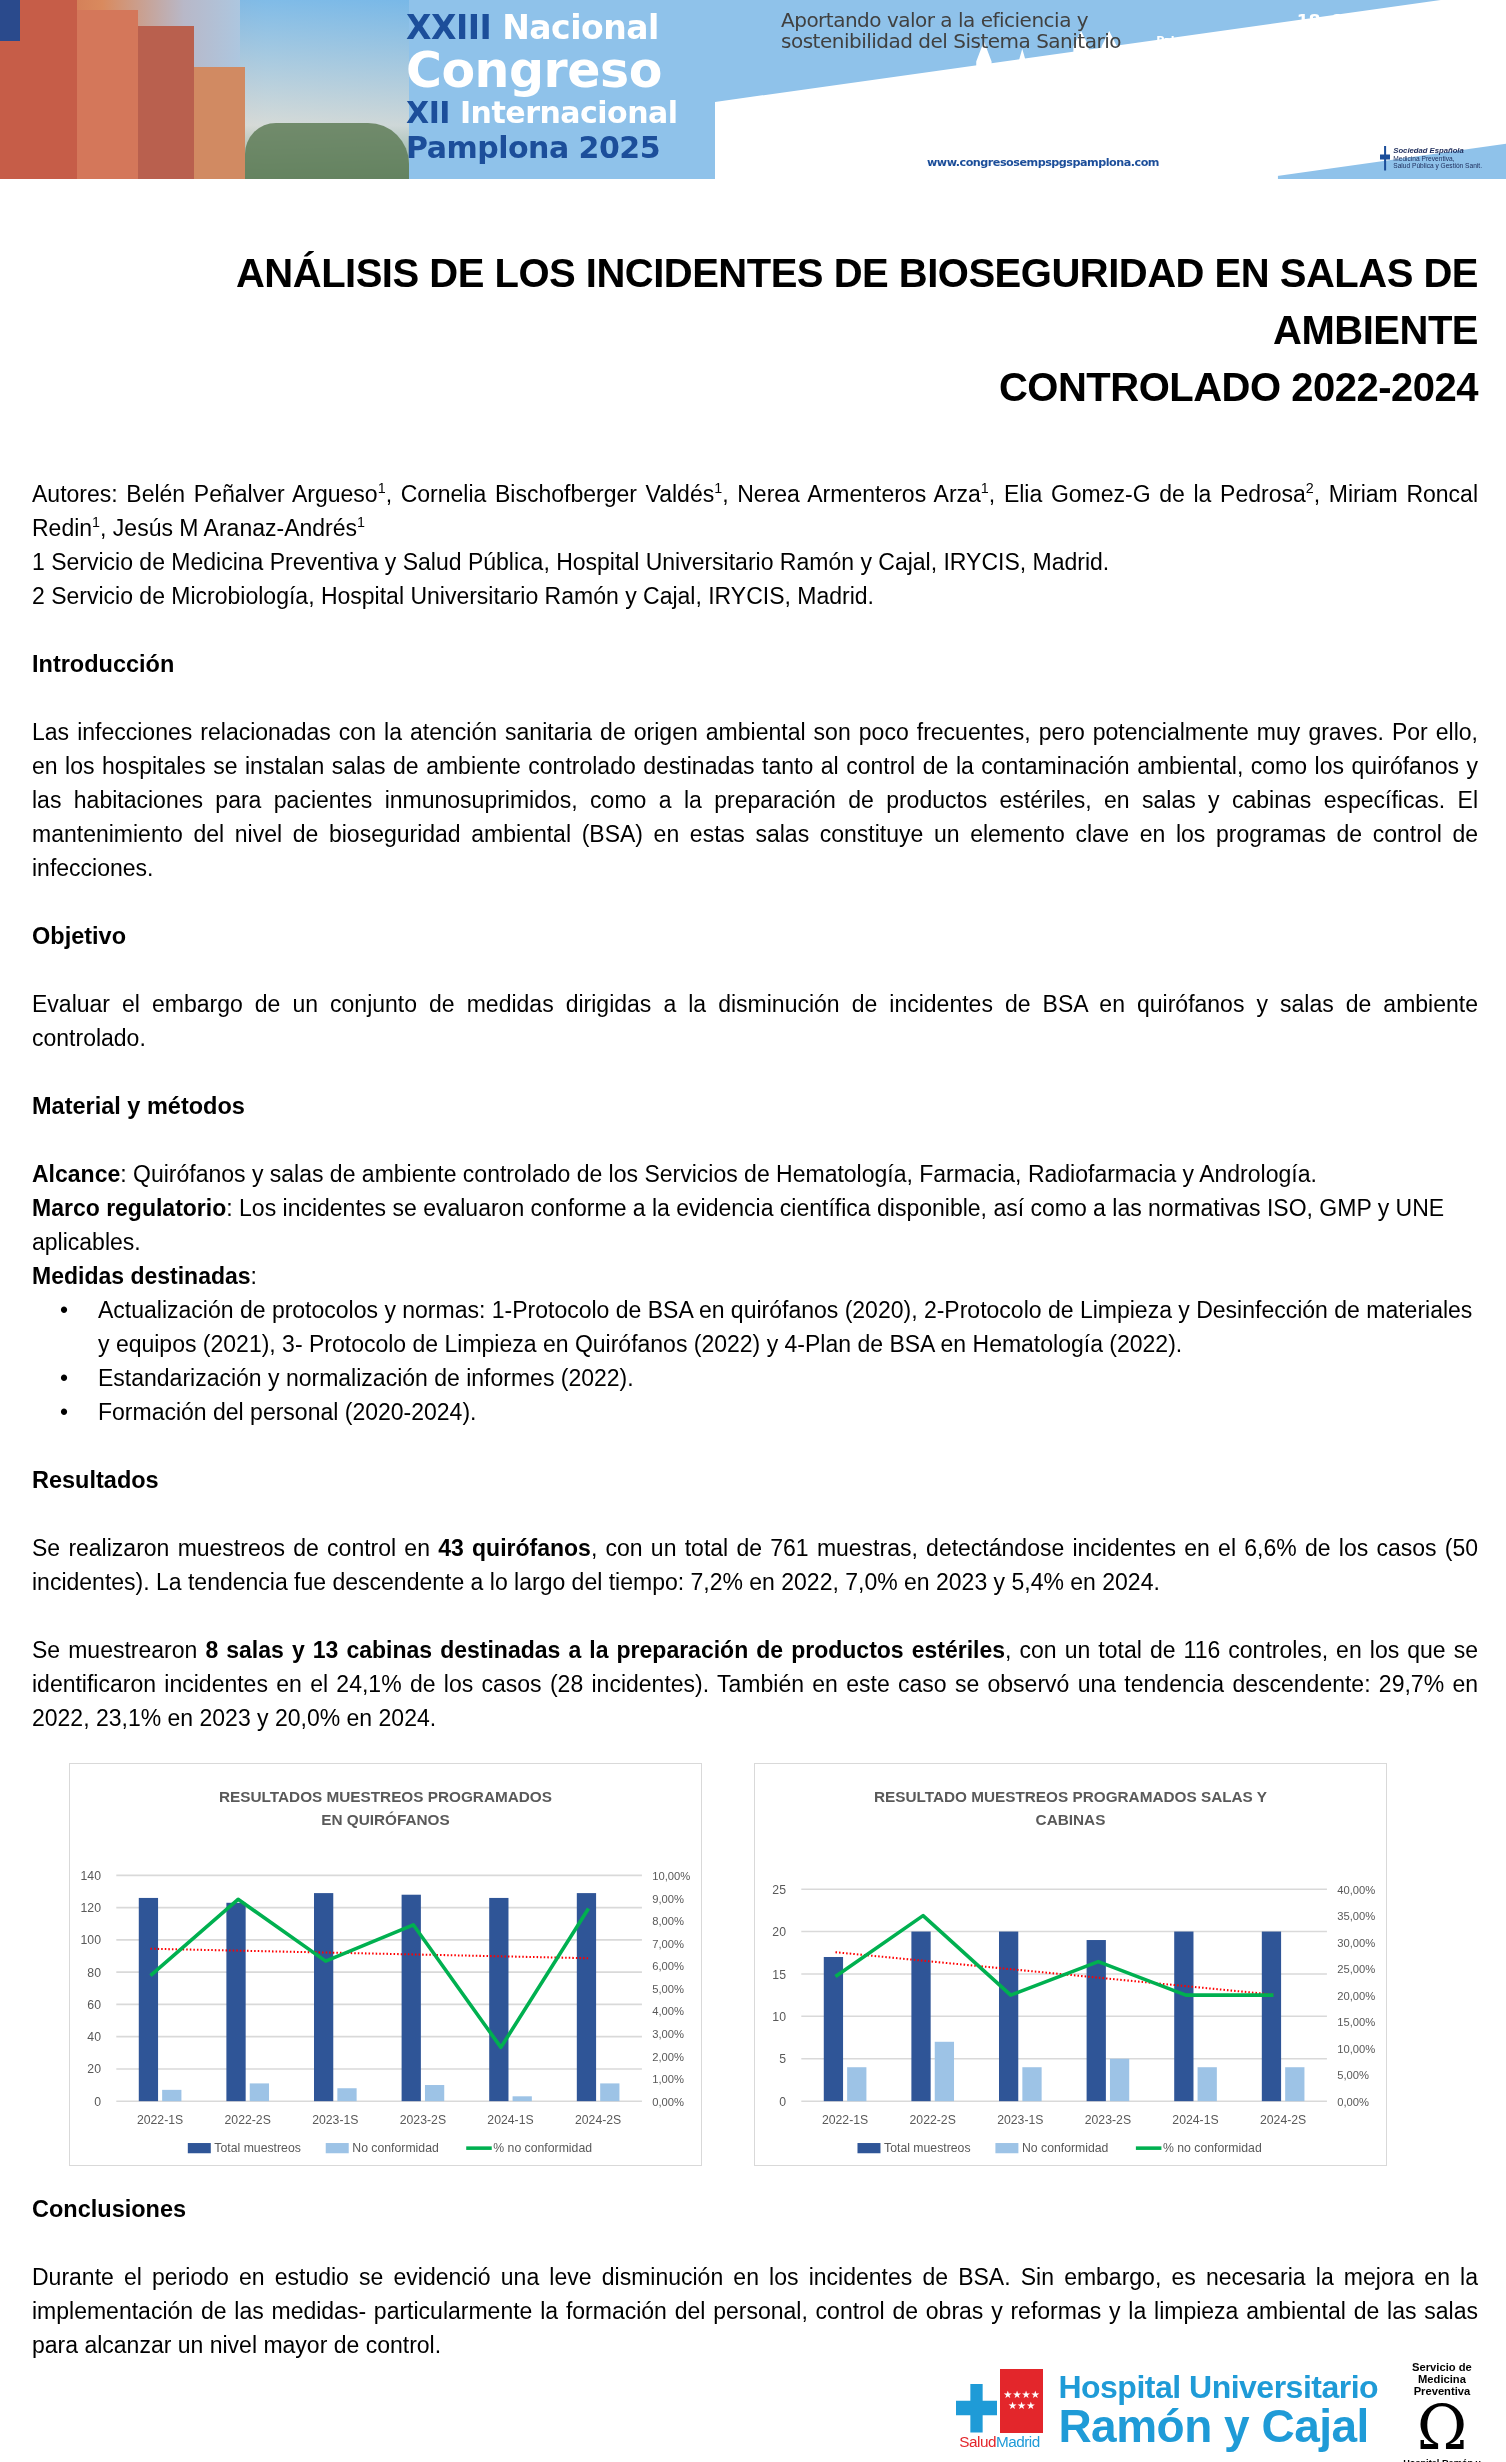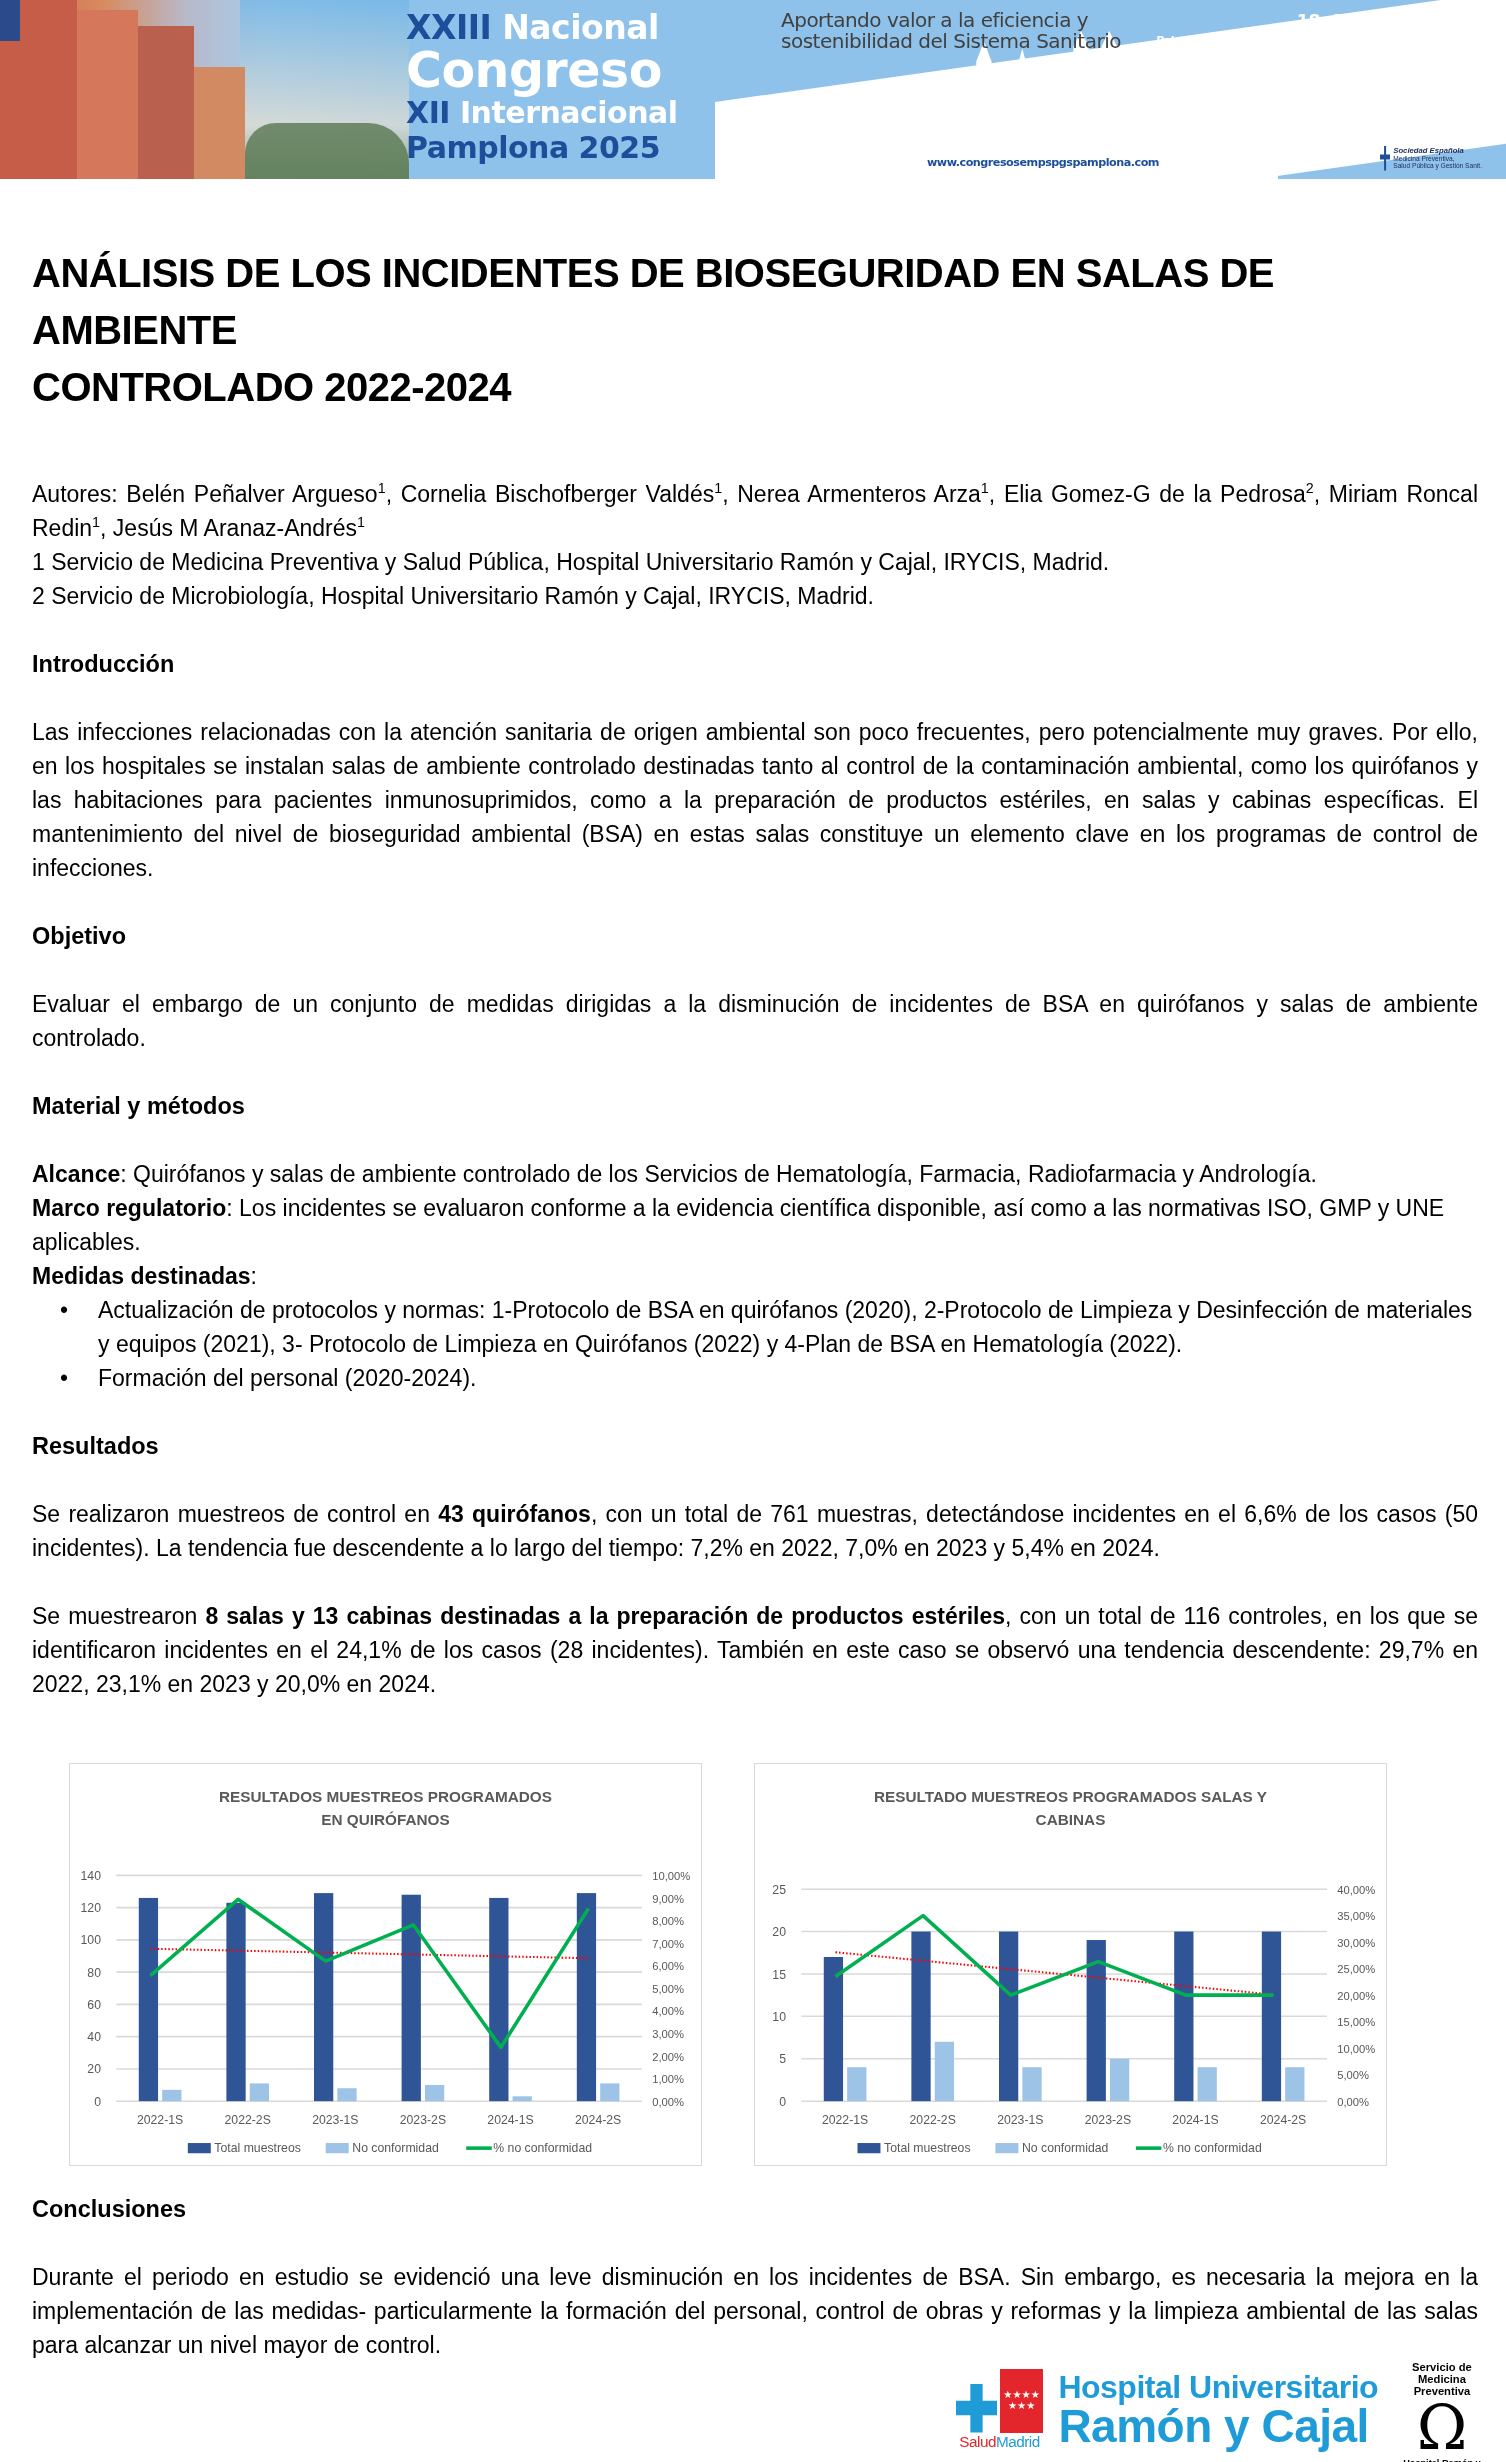--- a/index.html
+++ b/index.html
@@ -24,21 +24,21 @@
   .dates .d2{font-size:11.2px;line-height:18.4px;font-weight:bold}
   .skyline{position:absolute;left:920px;top:31px;width:587px;height:148px;}
   .ground{position:absolute;left:715px;top:102px;width:869px;height:153px;background:#fff;transform:skewY(-8deg);transform-origin:0 0;}
   .web{position:absolute;left:927px;top:156px;font-size:11.2px;font-weight:bold;color:#1c4e9a;font-family:"DejaVu Sans",sans-serif;letter-spacing:-0.5px}
   .soc-logo{position:absolute;left:1380px;top:146px;display:flex;align-items:center;gap:3.1px}
   .soc-logo .mark{width:10.2px;height:24.5px;background:#1c4e9a;clip-path:polygon(40% 0,60% 0,60% 35%,100% 35%,100% 55%,60% 55%,60% 100%,40% 100%,40% 55%,0 55%,0 35%,40% 35%)}
   .soc-logo .txt{font-size:6.6px;color:#1c2b5a;line-height:7.2px}
   .soc-logo .txt b{font-size:7.7px;font-style:italic}
 
   .content{position:absolute;left:32px;top:245px;width:1446px;}
-  .title{font-size:40px;font-weight:bold;line-height:57px;margin:0;letter-spacing:-0.5px;font-family:"Liberation Sans",sans-serif;}
+  .title{font-size:40px;font-weight:bold;line-height:57px;margin:0;letter-spacing:-0.5px;font-family:"Liberation Sans",sans-serif;text-align:right;}
   .p{font-size:23px;line-height:34px;margin:0;text-align:justify;}
   .authors{margin-top:61px}
   .h{font-size:23.5px;font-weight:bold;line-height:34px;margin:0;}
   .gap{height:34px}
   ul.meds{margin:0;padding-left:66px;list-style:none;}
   ul.meds li{position:relative;font-size:23px;line-height:34px;}
   ul.meds li::before{content:"•";position:absolute;left:-38px;}
   sup{font-size:14.3px;line-height:0;}
 
   .chart-box{position:absolute;background:#fff;border:1.5px solid #d9d9d9;}
@@ -126,20 +126,21 @@
   <p class="p">Evaluar el embargo de un conjunto de medidas dirigidas a la disminución de incidentes de BSA en quirófanos y salas de ambiente controlado.</p>
 
   <div class="gap"></div>
   <h2 class="h">Material y métodos</h2>
   <div class="gap"></div>
   <p class="p" style="text-align:left"><b>Alcance</b><span>: Quirófanos y salas de ambiente controlado de los Servicios de Hematología, Farmacia, Radiofarmacia y Andrología.</span></p>
   <p class="p" style="text-align:left"><b>Marco regulatorio</b><span>: Los incidentes se evaluaron conforme a la evidencia científica disponible, así como a las normativas ISO, GMP y UNE aplicables.</span></p>
   <p class="p" style="text-align:left"><b>Medidas destinadas</b><span>:</span></p>
   <ul class="meds">
     <li>Actualización de protocolos y normas: 1-Protocolo de BSA en quirófanos (2020), 2-Protocolo de Limpieza y Desinfección de materiales y equipos (2021),  3- Protocolo de Limpieza en Quirófanos (2022) y 4-Plan de BSA en Hematología (2022).</li>
+    <li>Estandarización y normalización de informes (2022).</li>
     <li>Formación del personal (2020-2024).</li>
   </ul>
 
   <div class="gap"></div>
   <h2 class="h">Resultados</h2>
   <div class="gap"></div>
   <p class="p"><span>Se realizaron muestreos de control en </span><b>43 quirófanos</b><span>, con un total de 761 muestras, detectándose incidentes en el 6,6% de los casos (50 incidentes). La tendencia fue descendente a lo largo del tiempo: 7,2% en 2022, 7,0% en 2023 y 5,4% en 2024.</span></p>
   <div class="gap"></div>
   <p class="p"><span>Se muestrearon </span><b>8 salas y 13 cabinas destinadas a la preparación de productos estériles</b><span>, con un total de 116 controles, en los que se identificaron incidentes en el 24,1% de los casos (28 incidentes). También en este caso se observó una tendencia descendente: 29,7% en 2022, 23,1% en 2023 y 20,0% en 2024.</span></p>
 </div>

